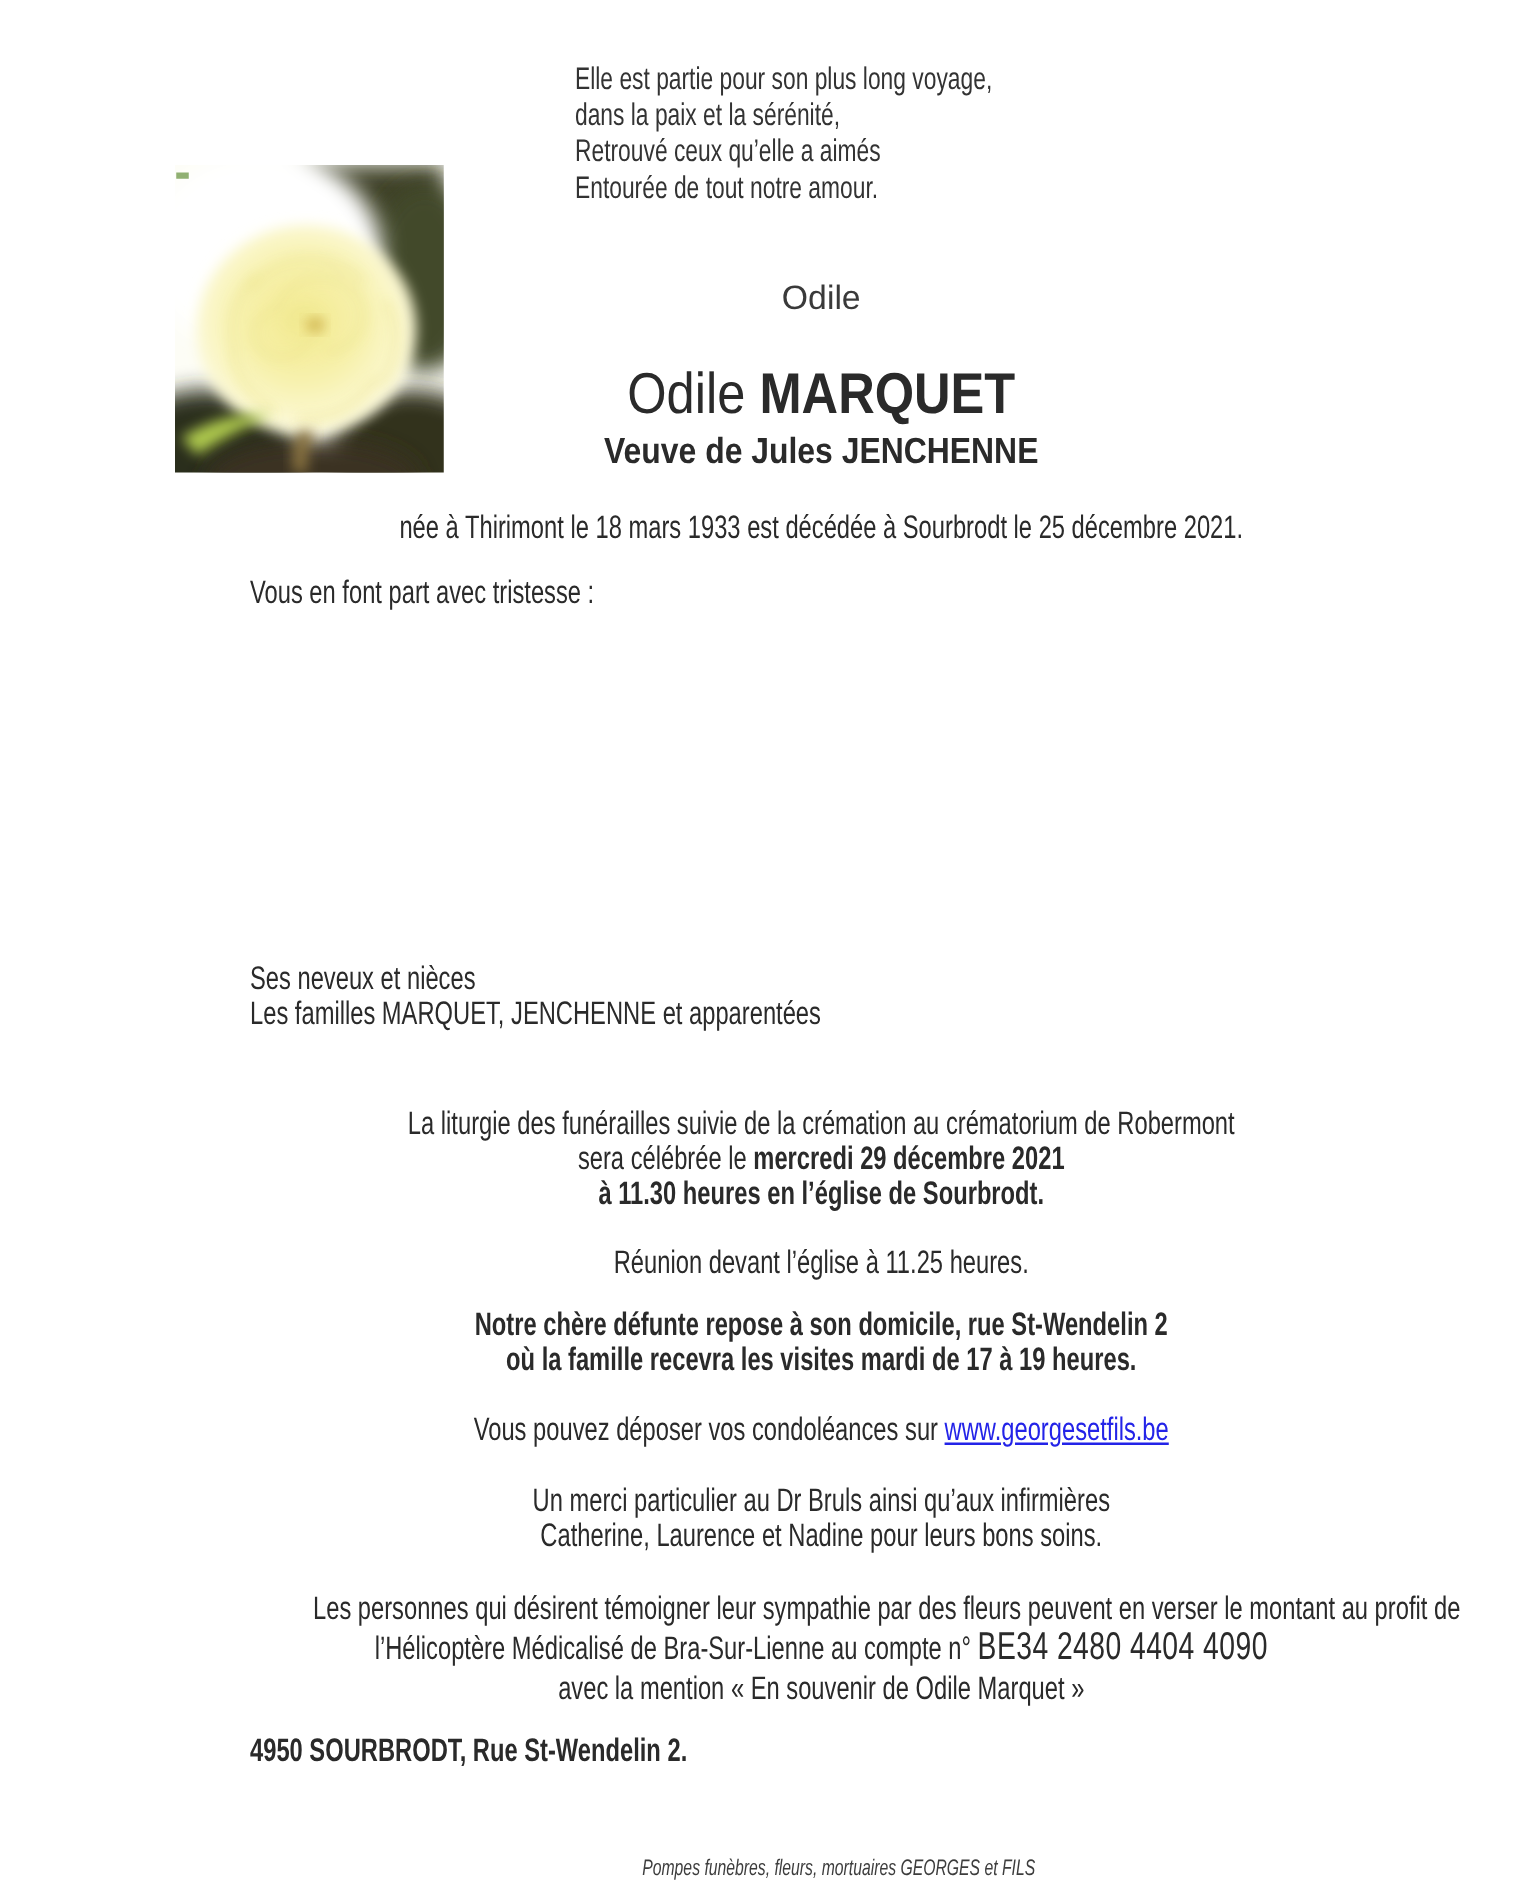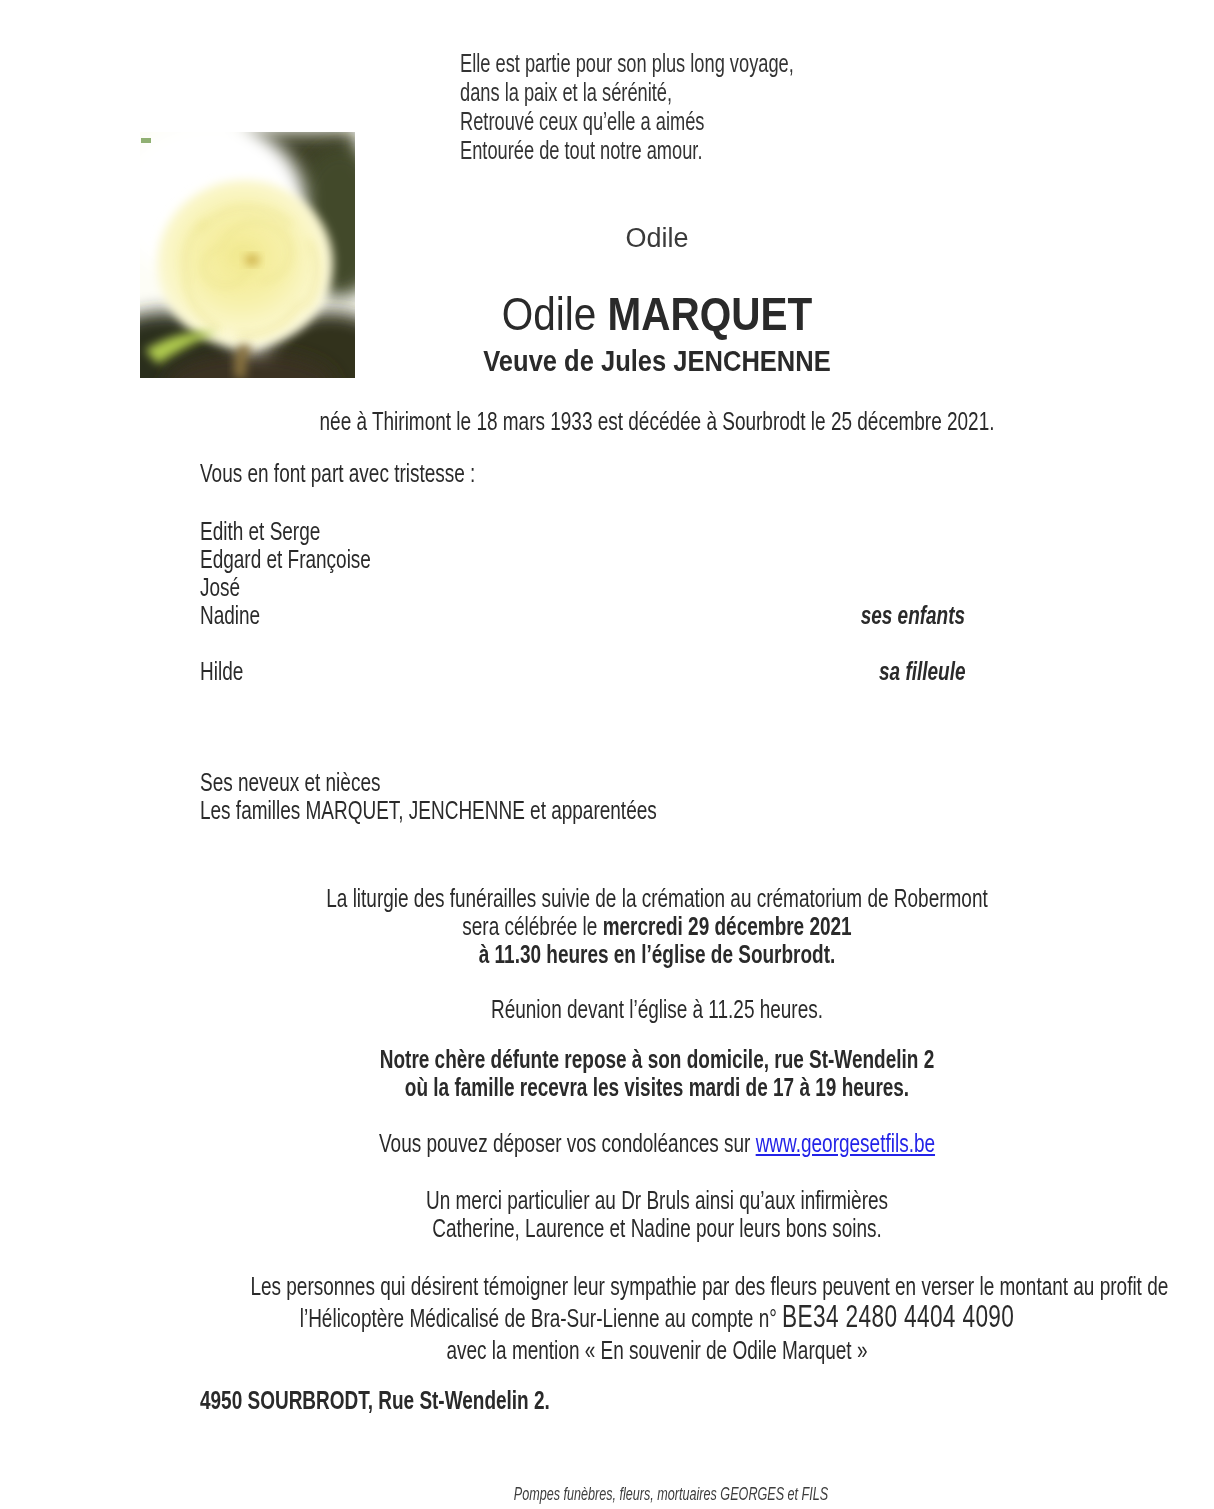--- a/index.html
+++ b/index.html
@@ -94,33 +94,22 @@
 </div>
 
 <div class="abs center-col widow nowrap" style="top:345px;">Veuve de Jules JENCHENNE</div>
 
 <div class="abs center-col body-text cond-c nowrap" style="top:407px;">née à Thirimont le 18 mars 1933 est décédée à Sourbrodt le 25 décembre 2021.</div>
 
 <div class="abs body-text cond-l nowrap" style="left:200px;top:459px;">Vous en font part avec tristesse :</div>
 
 <div class="abs rel-block" style="left:200px;top:517px;">
 
-  <div class="rel-group">
-    <div class="rel-name cond-l nowrap">Edith et Serge</div>
-    <div class="rel-name cond-l nowrap">Edgard et Françoise</div>
-    <div class="rel-name cond-l nowrap">José</div>
-    <div class="rel-name cond-l nowrap">Nadine</div>
-    <span class="rel-role cond-r nowrap">ses enfants</span>
-  </div>
 
 
-  <div class="rel-group" style="margin-top:28px;">
-    <div class="rel-name cond-l nowrap">Hilde</div>
-    <span class="rel-role cond-r nowrap">sa filleule</span>
-  </div>
 </div>
 
 <div class="abs body-text cond-l" style="left:200px;top:768px;">
   <div class="nowrap">Ses neveux et nièces</div>
   <div class="nowrap">Les familles MARQUET, JENCHENNE et apparentées</div>
 </div>
 
 <div class="abs center-col body-text cond-c" style="top:884px;">
   <div class="nowrap">La liturgie des funérailles suivie de la crémation au crématorium de Robermont</div>
   <div class="nowrap"><span>sera célébrée le </span><span class="bold">mercredi 29 décembre 2021</span></div>

